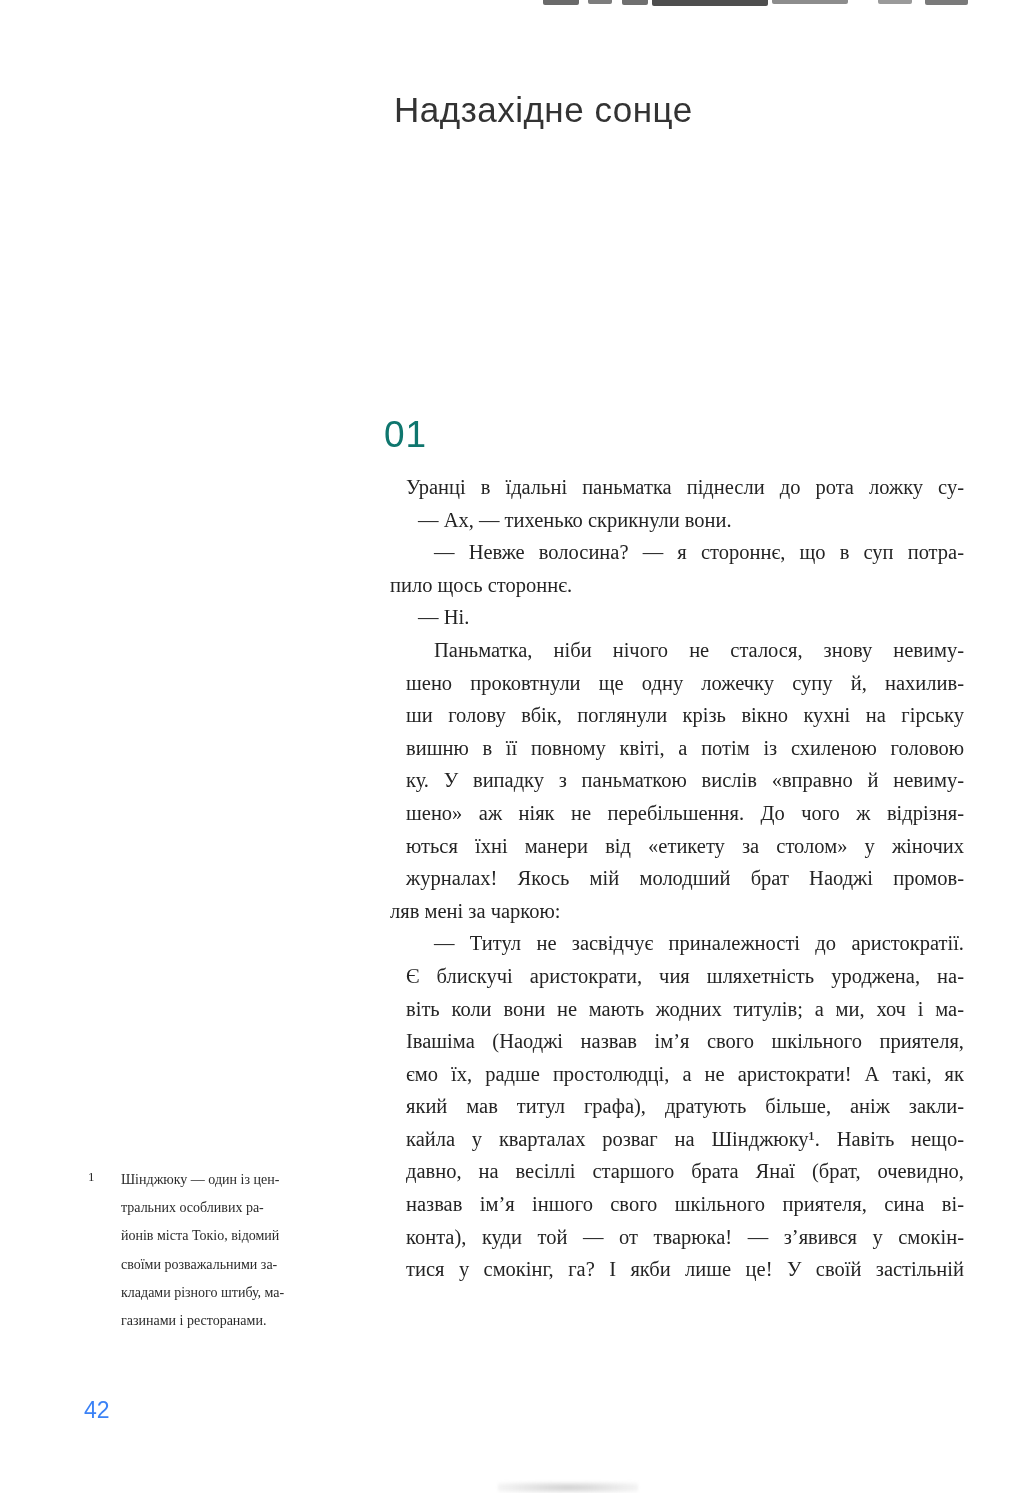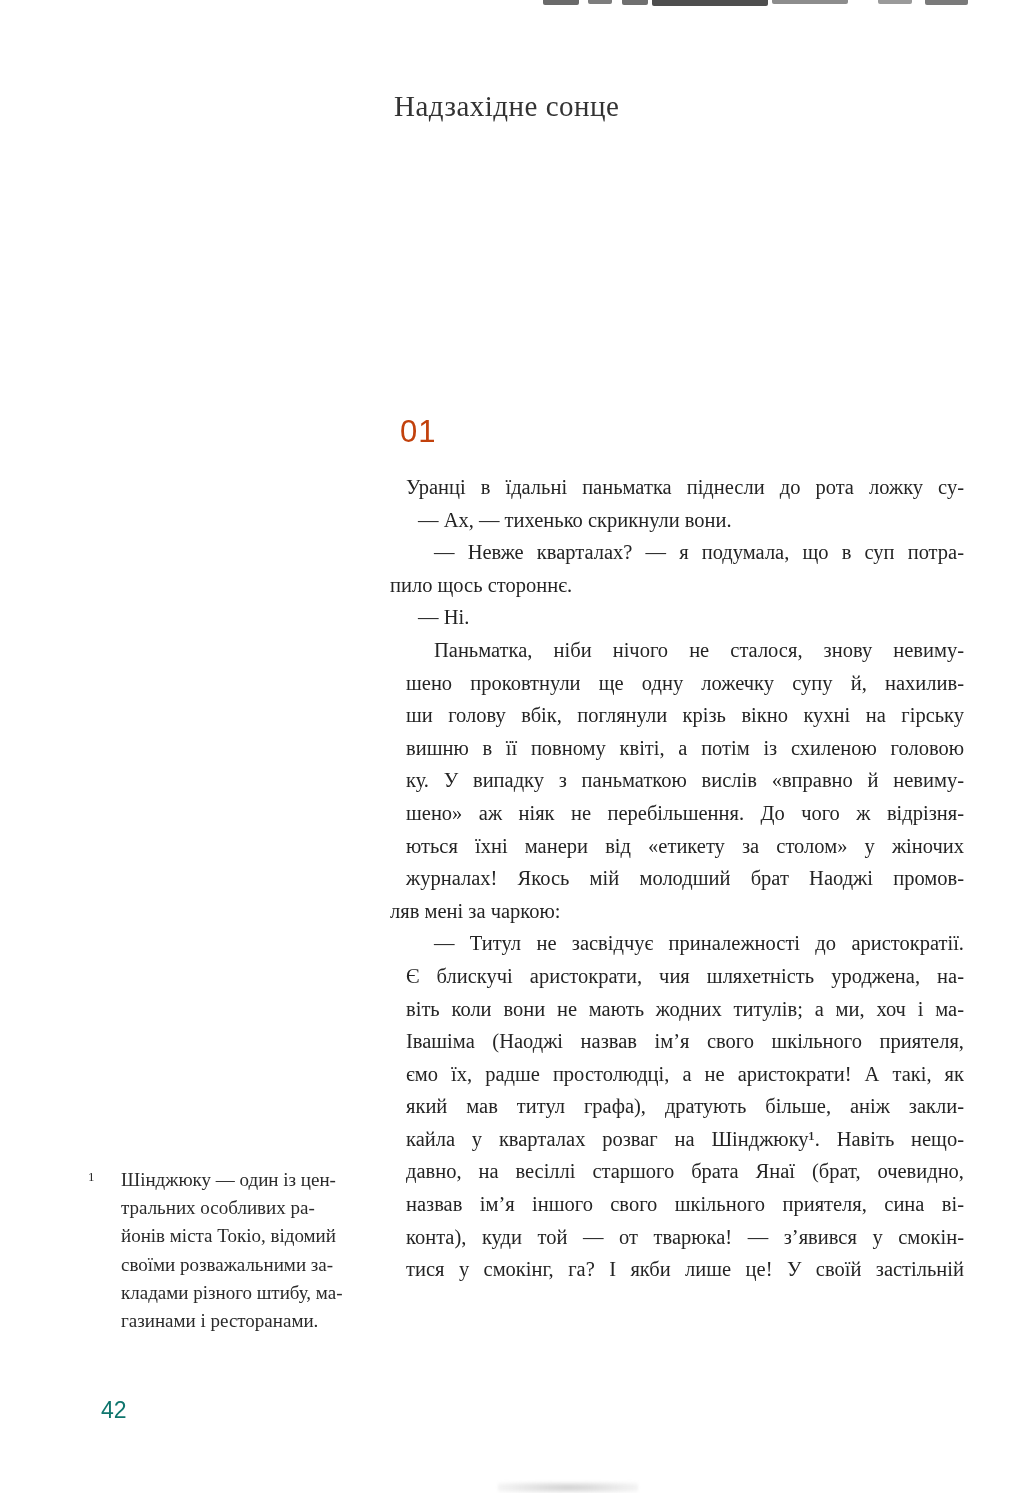--- a/index.html
+++ b/index.html
@@ -27,37 +27,37 @@
     width: 140px;
     height: 11px;
     background: radial-gradient(ellipse at center, rgba(150,150,150,0.45) 0%, rgba(180,180,180,0.25) 55%, rgba(255,255,255,0) 100%);
     filter: blur(1.5px);
   }
 
   .chapter-title {
     position: absolute;
     left: 394px;
     top: 90px;
-    font-family: Liberation Serif, serif;
+    font-family: Liberation Sans, sans-serif;
     font-weight: 400;
-    font-size: 29px;
+    font-size: 35px;
     letter-spacing: 0.5px;
     color: #333333;
     white-space: nowrap;
   }
 
   .section-number {
     position: absolute;
-    left: 400px;
+    left: 384px;
     top: 414px;
     font-family: "Liberation Sans", sans-serif;
     font-weight: 400;
-    font-size: 31px;
+    font-size: 37px;
     letter-spacing: 1px;
-    color: #c2410c;
+    color: #0f766e;
   }
 
   .body-text {
     position: absolute;
     left: 390px;
     top: 471px;
     width: 574px;
     font-size: 20.5px;
     color: #242424;
   }
@@ -84,35 +84,35 @@
     color: #2a2a2a;
   }
   .footnote-marker {
     position: absolute;
     left: 0;
     top: 3px;
     font-size: 13px;
   }
   .footnote-body {
     margin-left: 33px;
-    font-size: 19px;
+    font-size: 14px;
   }
   .fn-line {
     height: 28.2px;
     line-height: 28.2px;
     white-space: nowrap;
   }
 
   .page-number {
     position: absolute;
-    left: 101px;
+    left: 84px;
     top: 1397px;
     font-family: "Liberation Sans", sans-serif;
     font-size: 23px;
-    color: #0f766e;
+    color: #3b82f6;
   }
 </style>
 </head>
 <body>
 
 <div class="page">
 
   <div class="artifact" style="left:543px; width:36px; height:5px; background:#6a6a6a;"></div>
   <div class="artifact" style="left:588px; width:24px; height:4px; background:#7d7d7d;"></div>
   <div class="artifact" style="left:622px; width:26px; height:5px; background:#707070;"></div>
@@ -121,21 +121,21 @@
   <div class="artifact" style="left:878px; width:34px; height:4px; background:#9a9a9a;"></div>
   <div class="artifact" style="left:925px; width:43px; height:5px; background:#7a7a7a;"></div>
 
   <div class="chapter-title">Надзахідне сонце</div>
 
   <div class="section-number">01</div>
 
   <div class="body-text">
     <div class="line j">Уранці в їдальні паньматка піднесли до рота ложку су-</div>
     <div class="line ind">— Ах, — тихенько скрикнули вони.</div>
-    <div class="line ind j">— Невже кварталах? — я подумала, що в суп потра-</div>
+    <div class="line ind j">— Невже волосина? — я стороннє, що в суп потра-</div>
     <div class="line">пило щось стороннє.</div>
     <div class="line ind">— Ні.</div>
     <div class="line ind j">Паньматка, ніби нічого не сталося, знову невиму-</div>
     <div class="line j">шено проковтнули ще одну ложечку супу й, нахилив-</div>
     <div class="line j">ши голову вбік, поглянули крізь вікно кухні на гірську</div>
     <div class="line j">вишню в її повному квіті, а потім із схиленою головою</div>
     <div class="line j">ку. У випадку з паньматкою вислів «вправно й невиму-</div>
     <div class="line j">шено» аж ніяк не перебільшення. До чого ж відрізня-</div>
     <div class="line j">ються їхні манери від «етикету за столом» у жіночих</div>
     <div class="line j">журналах! Якось мій молодший брат Наоджі промов-</div>

